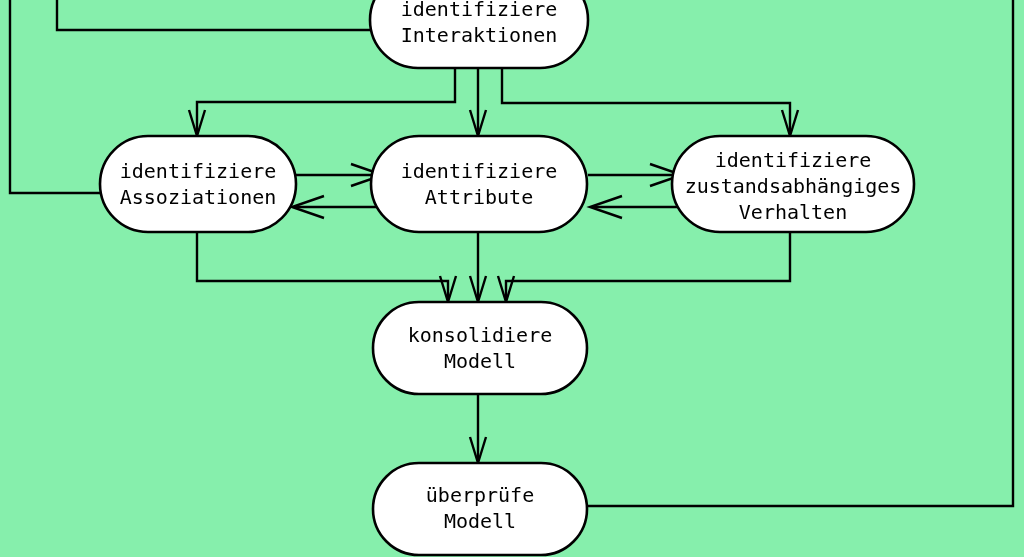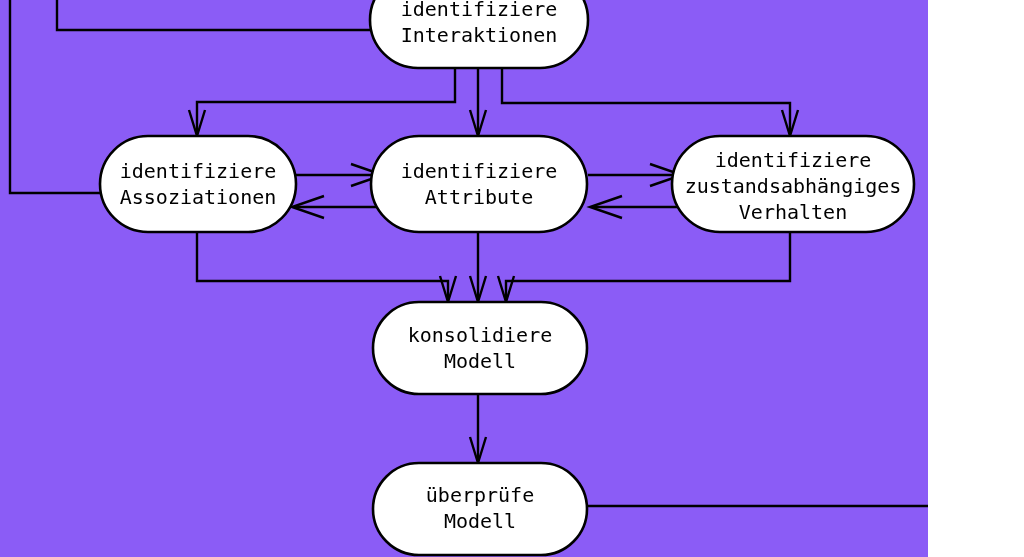--- a/index.html
+++ b/index.html
@@ -2,23 +2,23 @@
 <html><head>
 <meta charset="utf-8">
 <style>
   html, body {
     margin: 0;
     padding: 0;
     background: #ffffff;
   }
   #diagram-root {
     position: relative;
-    width: 928px;
+    width: 1024px;
     height: 557px;
-    background: #8b5cf6;
+    background: #86efac;
     overflow: hidden;
     font-family: "DejaVu Sans Mono", "Liberation Mono", monospace;
   }
   svg#flow {
     display: block;
     width: 1024px;
     height: 557px;
   }
   .node-shape {
     fill: #ffffff;

